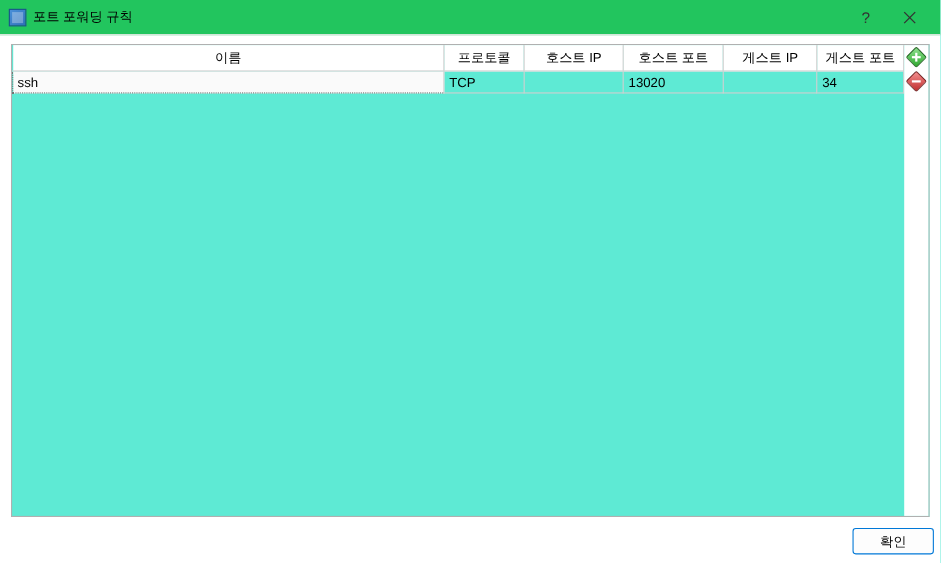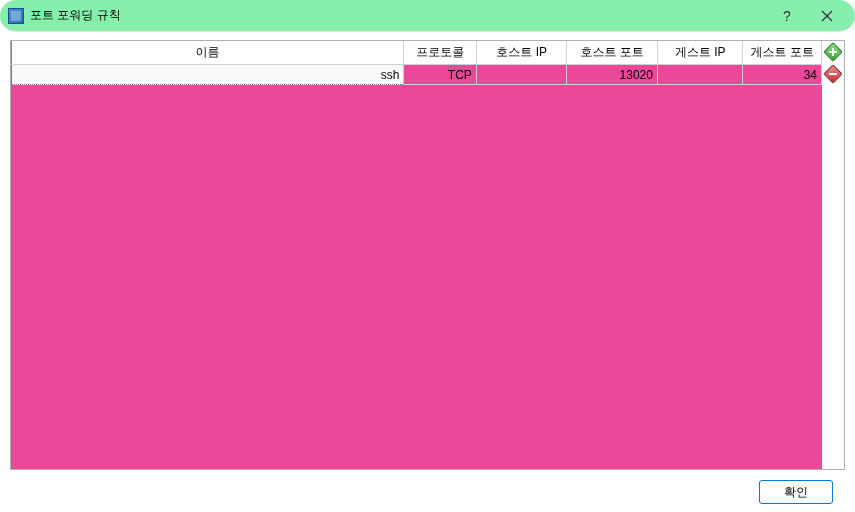--- a/index.html
+++ b/index.html
@@ -10,23 +10,22 @@
       width: 855px;
       height: 512px;
       overflow: hidden;
       position: relative;
     }
     .titlebar {
       height: 32px;
       display: flex;
       align-items: center;
       padding: 0 8px;
-      background: #86efac;
+      background: #22c55e;
       border-bottom: 1px solid #e8e8e8;
-      border-radius: 16px;
     }
     .title-icon {
       width: 16px;
       height: 16px;
       margin-right: 6px;
       background: linear-gradient(135deg, #4a90d9 0%, #2e6fb7 100%);
       border: 1px solid #1a4f8f;
       position: relative;
     }
     .title-icon::after {
@@ -52,21 +51,21 @@
     }
 
     .content {
       position: absolute;
       top: 40px;
       left: 10px;
       right: 10px;
       bottom: 42px;
       border: 1px solid #b0b0b0;
       display: flex;
-      background: #ec4899;
+      background: #5eead4;
     }
     .table-wrap {
       flex: 1;
       overflow: auto;
       border-right: none;
     }
     table {
       border-collapse: collapse;
       width: 100%;
       table-layout: fixed;
@@ -81,21 +80,21 @@
       text-align: center;
       color: #000;
       height: 22px;
     }
     thead th:first-child { border-left: none; }
     tbody td {
       border: 1px solid #d0d0d0;
       padding: 2px 4px;
       font-size: 12px;
       height: 20px;
-      text-align: right;
+      text-align: left;
     }
     tbody td:first-child { border-left: none; }
     tbody tr.selected td.name-cell {
       border: 1px dotted #707070;
       background: #fafafa;
     }
     .col-name { width: 390px; }
     .col-proto { width: 72px; }
     .col-hostip { width: 90px; }
     .col-hostport { width: 90px; }
@@ -139,21 +138,21 @@
       content: '';
       position: absolute;
       top: 5px; left: 2px; right: 2px; height: 2px;
       background: #fff;
       transform: rotate(-45deg);
     }
 
     .footer {
       position: absolute;
       bottom: 8px;
-      right: 22px;
+      right: 6px;
       display: flex;
       gap: 6px;
     }
     .btn {
       min-width: 74px;
       height: 24px;
       border: 1px solid #adadad;
       background: #fdfdfd;
       border-radius: 3px;
       font-size: 12px;

